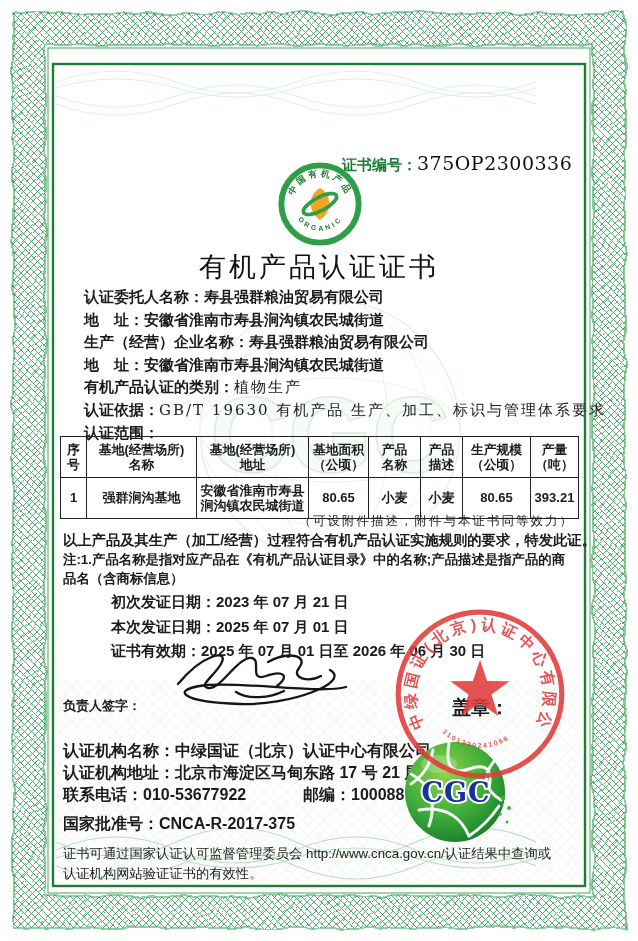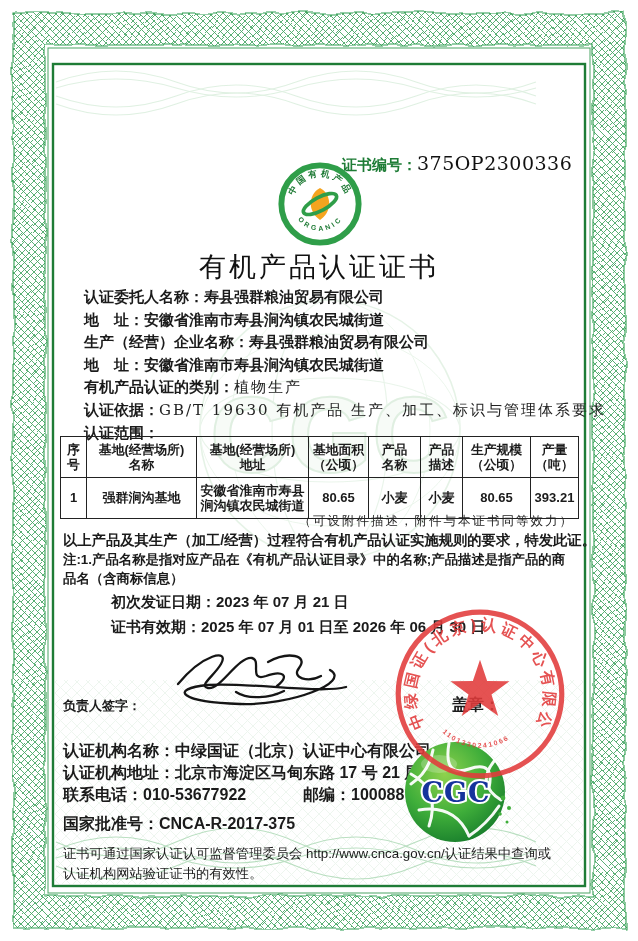--- a/index.html
+++ b/index.html
@@ -19,21 +19,21 @@
   table.scope{position:absolute;top:436px;left:60px;width:518px;border-collapse:collapse;table-layout:fixed;}
   table.scope th,table.scope td{border:1.4px solid #222;text-align:center;vertical-align:middle;
      white-space:pre-line;line-height:15.5px;padding:3px 1px;}
   table.scope th{font-size:12.8px;font-weight:600;height:34px;}
   table.scope td{font-size:13px;font-weight:600;height:34px;}
   .attach{top:513px;right:64px;font-size:12.5px;color:#222;}
   .statement{top:531px;left:63px;font-size:14.3px;font-weight:600;white-space:nowrap;}
   .note{top:550px;left:63px;right:62px;font-size:13.4px;font-weight:600;line-height:19px;}
   .dates{top:590px;left:63px;font-size:15px;font-weight:700;line-height:24.6px;white-space:nowrap;margin-left:48px;}
   .signlbl{top:697px;left:63px;font-size:13px;font-weight:600;}
-  .seallbl{top:695px;left:452px;font-size:16px;font-weight:600;}
+  .seallbl{top:695px;left:452px;font-size:19px;font-weight:600;}
   .orgline{left:63px;font-size:16px;font-weight:600;white-space:nowrap;}
   .footer{left:63px;right:60px;font-size:13.3px;font-weight:400;}
   .sig{left:148px;top:642px;width:212px;height:80px;z-index:2;}
   .stamp{left:392px;top:606px;width:176px;height:176px;z-index:3;opacity:.88;}
   .cgc{left:399px;top:738px;width:118px;height:118px;z-index:2;}
 </style>
 </head>
 <body>
 
 <div class="page">
@@ -162,20 +162,21 @@
         </tr>
       </tbody>
     </table>
 
     <div class="abs attach kai">（可设附件描述，附件与本证书同等效力）</div>
     <div class="abs statement">以上产品及其生产（加工/经营）过程符合有机产品认证实施规则的要求，特发此证。</div>
     <div class="abs note">注:1.产品名称是指对应产品在《有机产品认证目录》中的名称;产品描述是指产品的商品名（含商标信息）</div>
 
     <div class="abs dates">
       <div><span>初次发证日期：</span><span>2023 年 07 月 21 日</span></div>
+      <div><span>本次发证日期：</span><span>2025 年 07 月 01 日</span></div>
       <div><span>证书有效期：</span><span>2025 年 07 月 01 日至 2026 年 06 月 30 日</span></div>
     </div>
 
     <svg class="abs sig" viewBox="0 0 212 80">
       <g fill="none" stroke="#151515" stroke-width="2.3" stroke-linecap="round">
         <path d="M30,42 C55,12 82,6 73,22 C66,34 50,44 60,46 C72,49 90,14 104,16 C114,18 100,40 118,34 C134,28 143,33 129,44"></path>
         <path d="M120,20 C140,9 161,13 151,26 C143,36 160,41 173,34"></path>
         <path d="M88,50 C100,58 122,56 136,49"></path>
         <path d="M182,28 C204,40 142,64 92,62 C32,60 20,47 60,43 C100,40 172,52 198,45"></path>
       </g>

